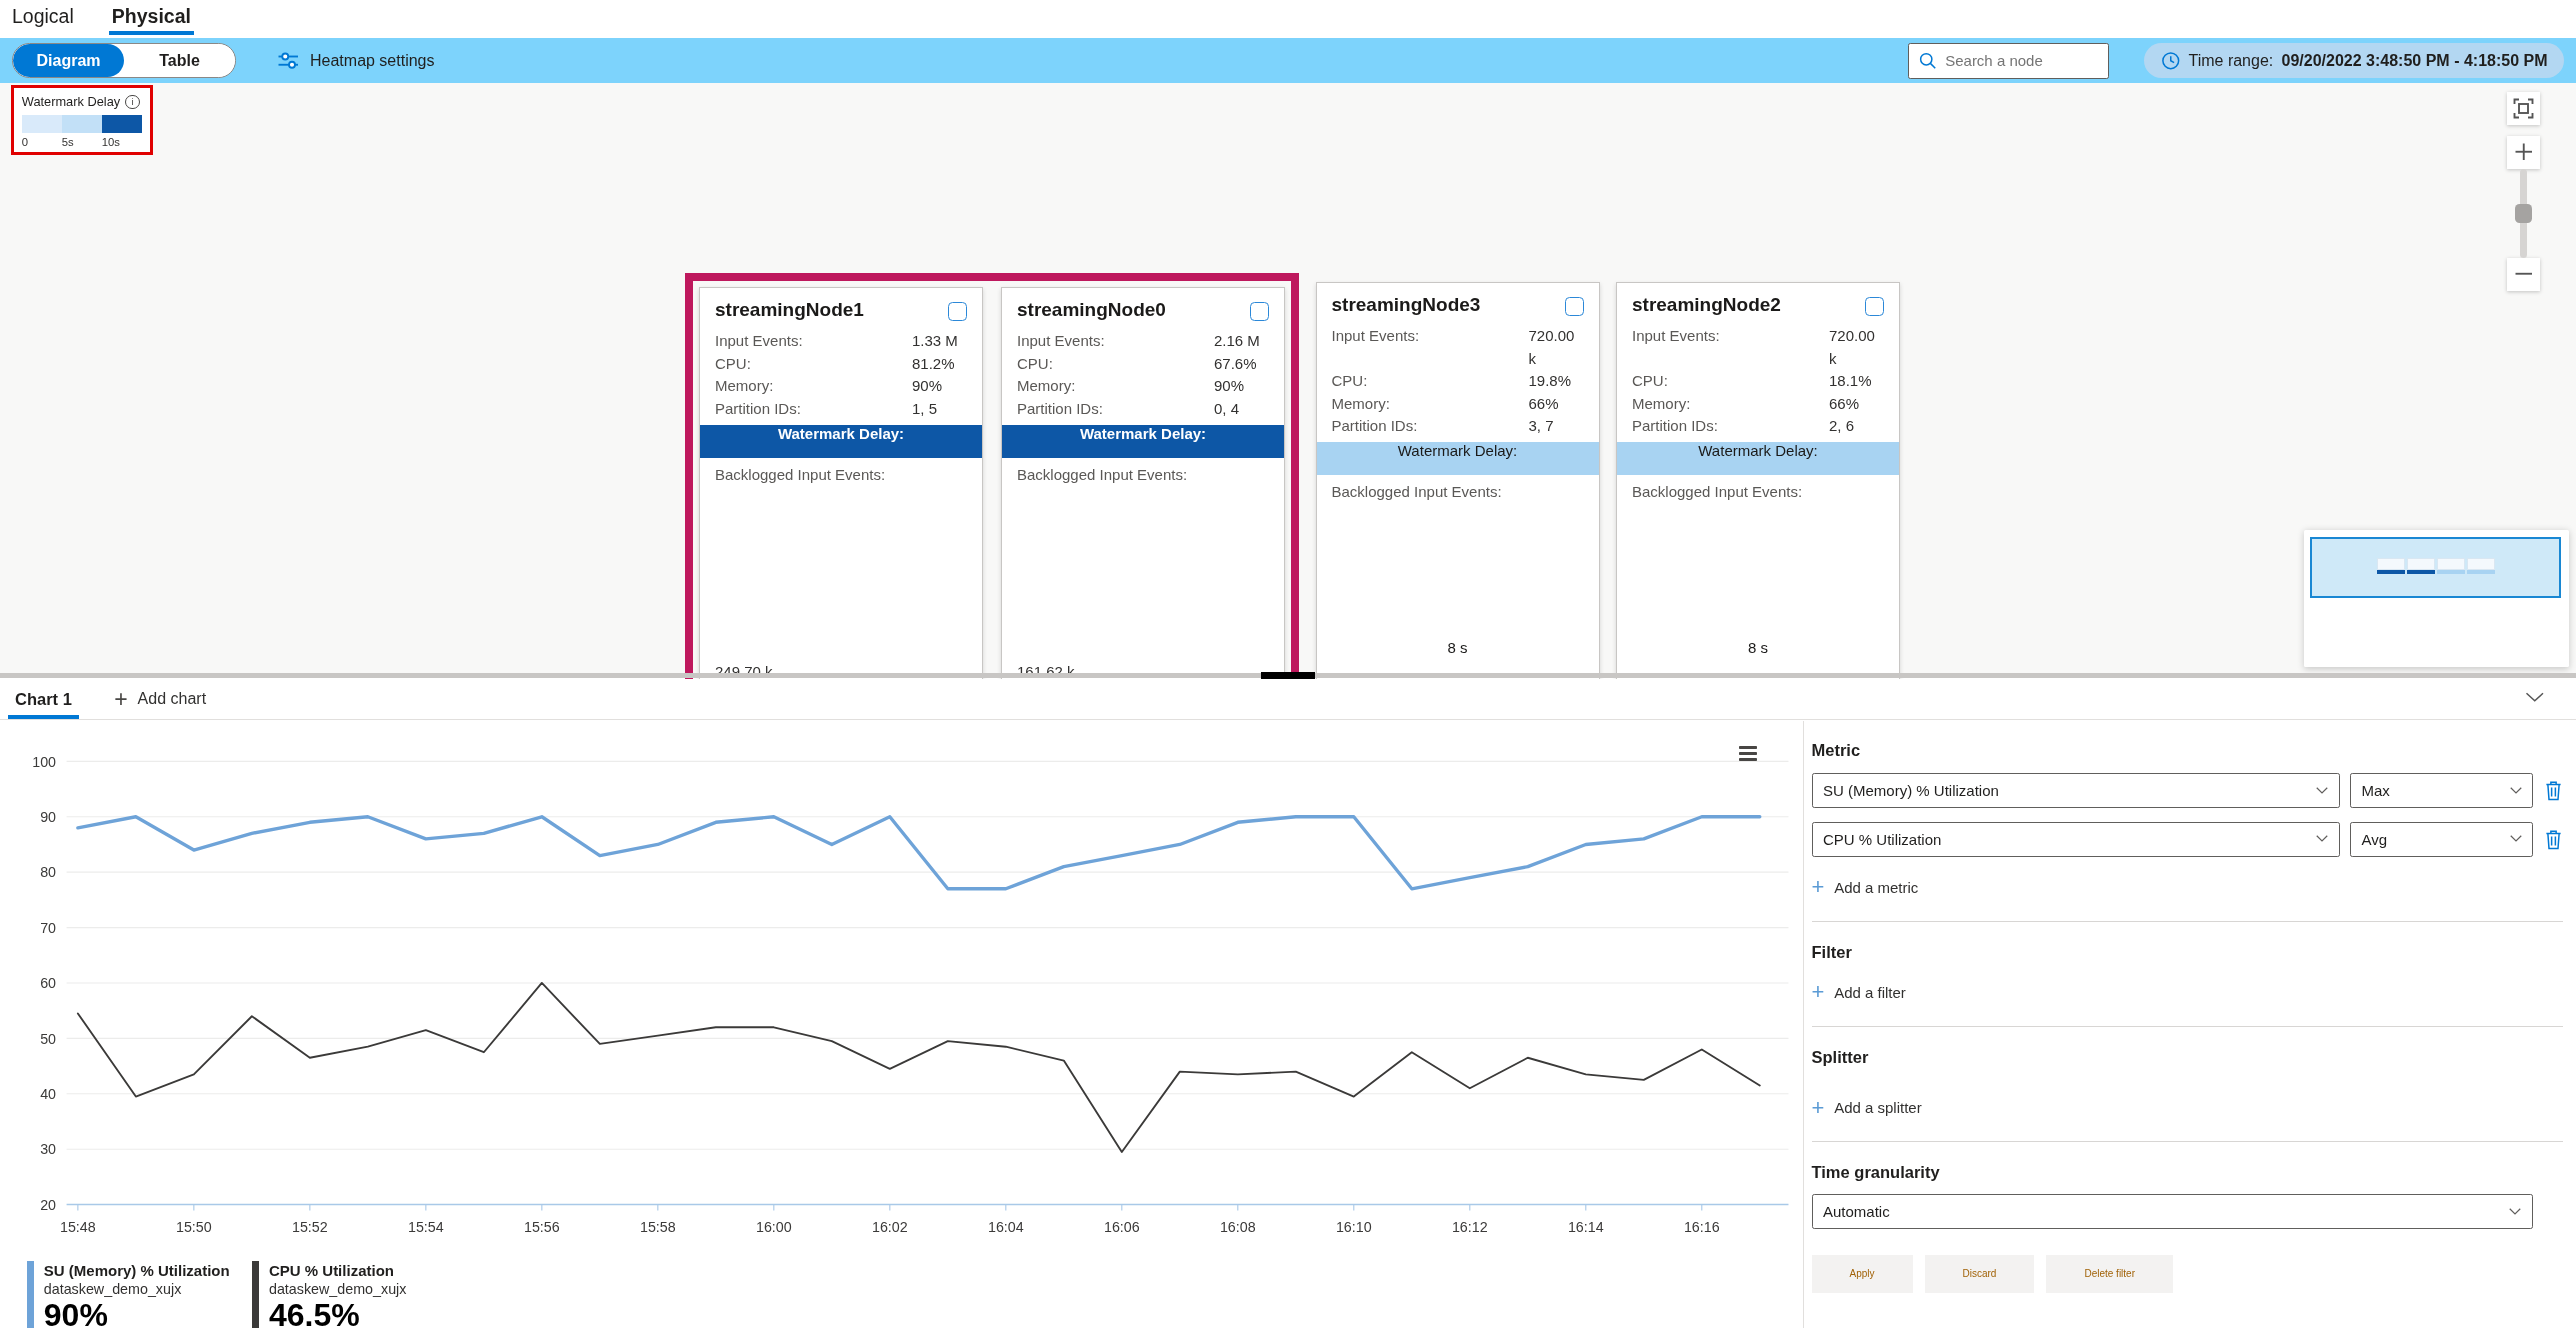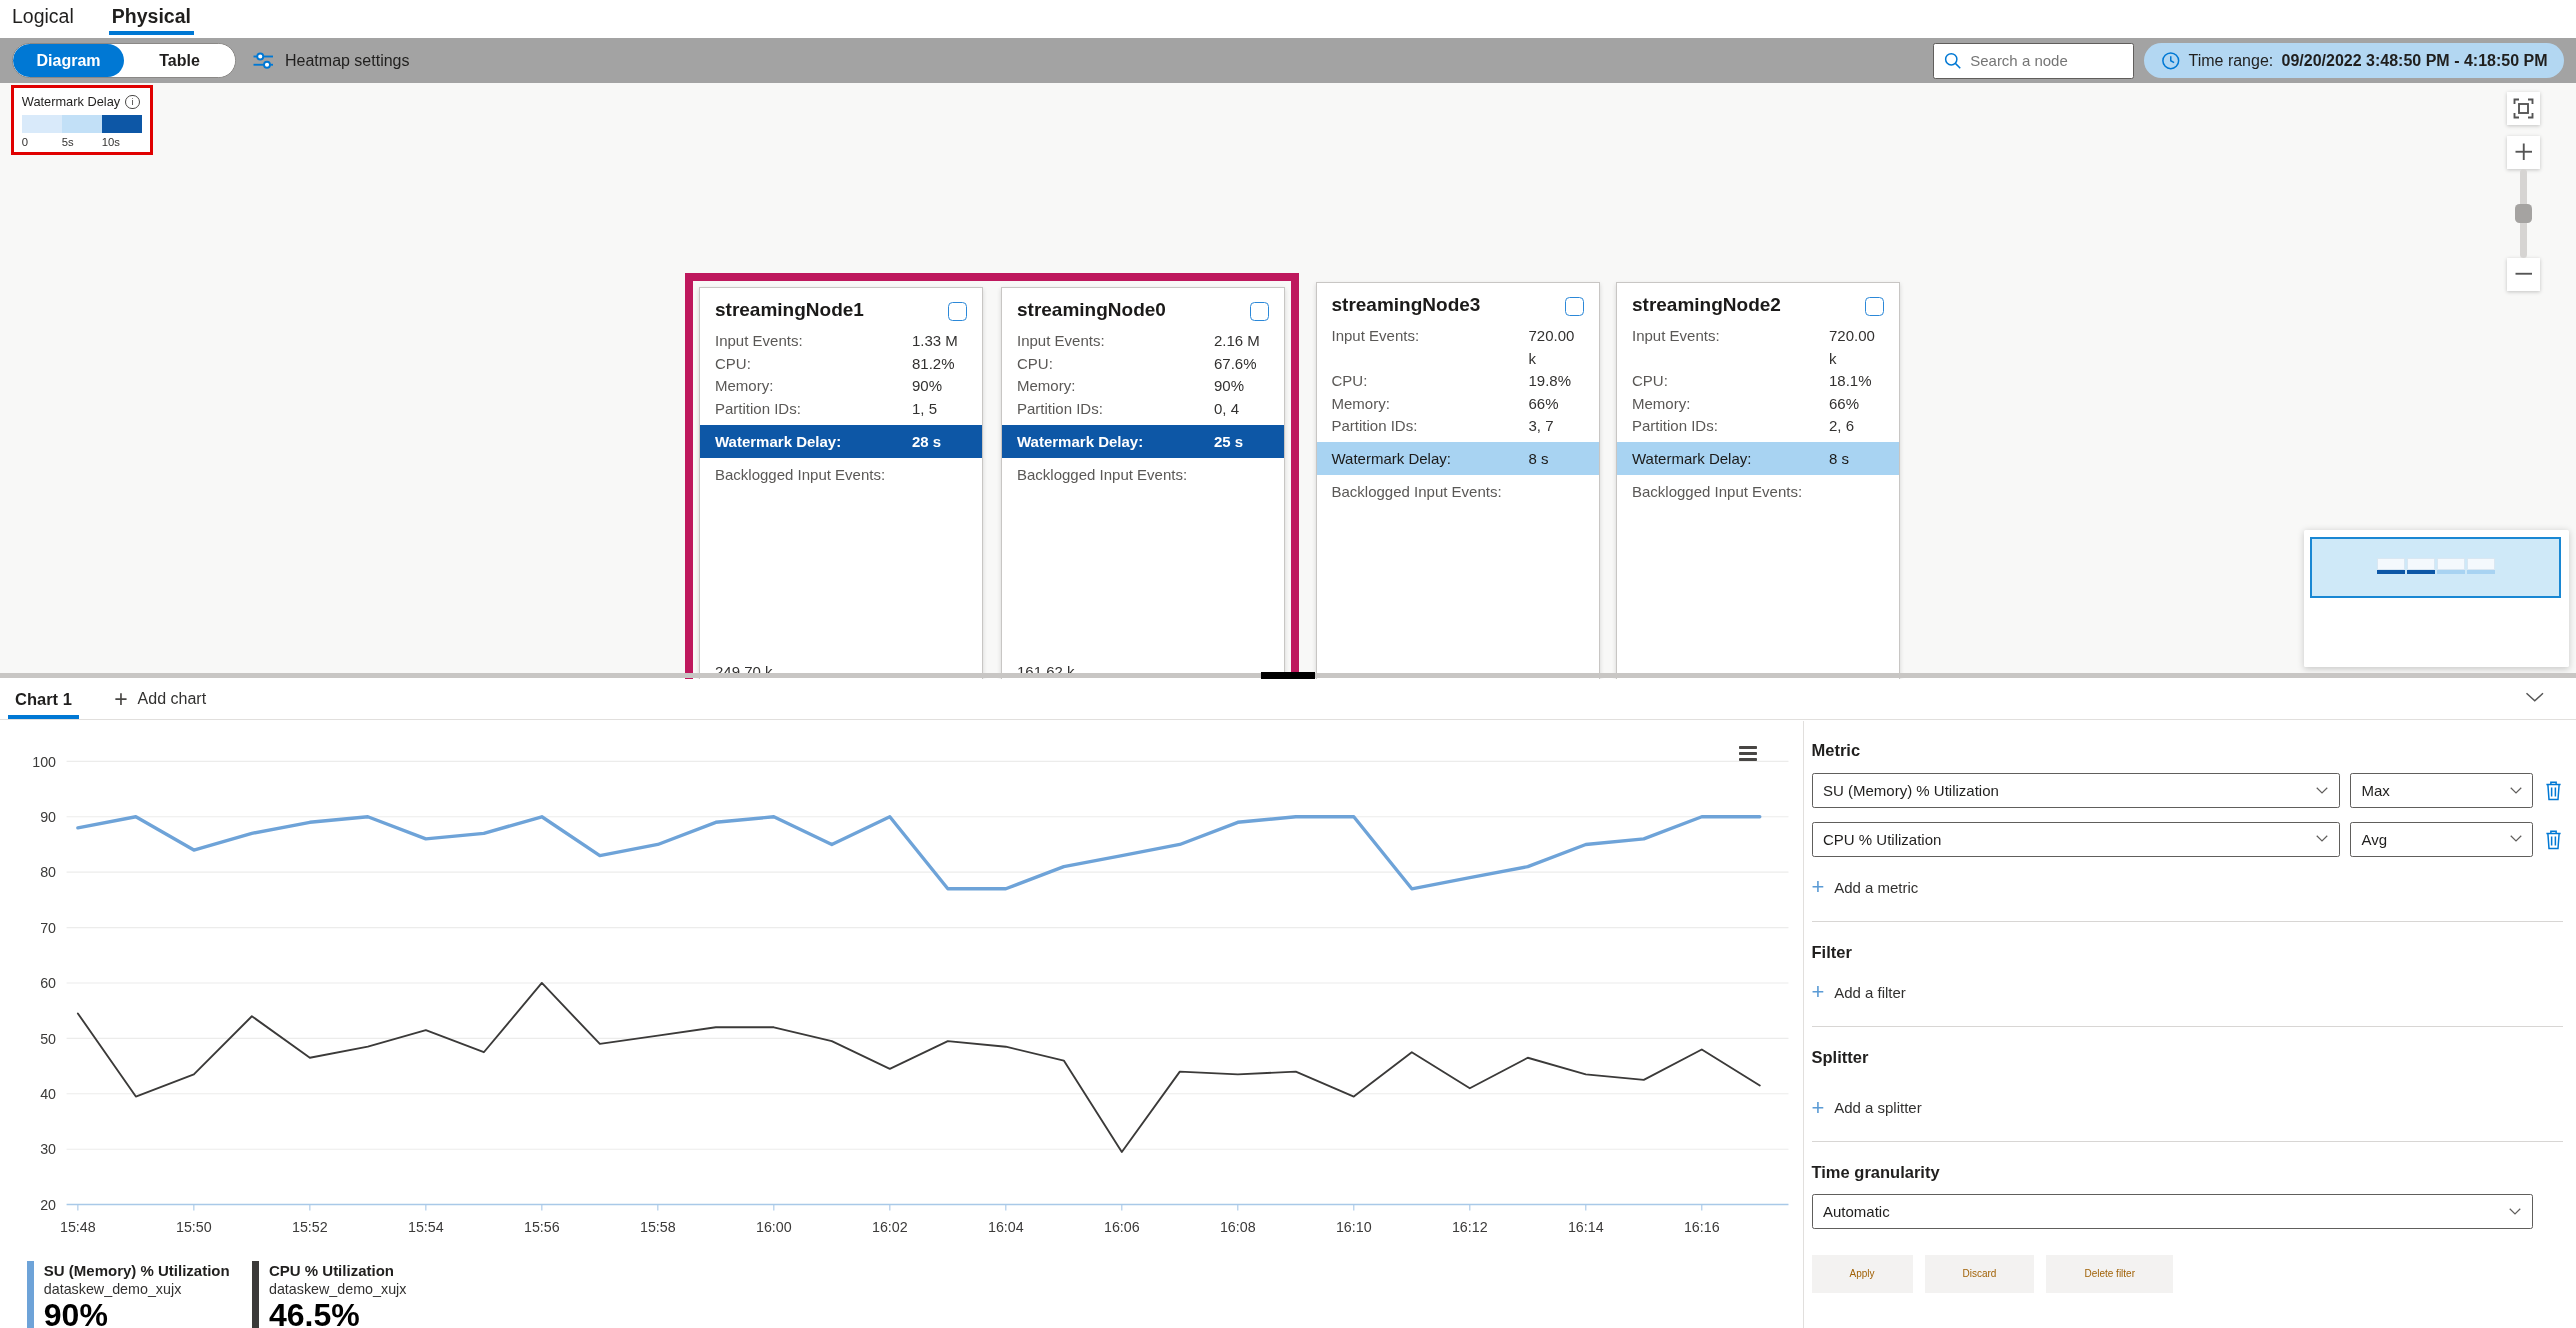--- a/index.html
+++ b/index.html
@@ -8,22 +8,22 @@
   svg{display:block}
 
   
   .tabsrow{position:absolute;top:0;left:0;right:0;height:38px;background:#fff;
            display:flex;align-items:flex-start;padding-left:10.5px;gap:35px;}
   .tab{font-size:19.5px;color:#201f1e;position:relative;padding:4.5px 1.5px 7.5px;cursor:pointer;}
   .tab.active{font-weight:bold;}
   .tab .underline{position:absolute;left:-1.5px;right:-1.5px;bottom:0;height:3.8px;background:#0078d4;}
 
   
-  .toolbar{position:absolute;top:38px;left:0;right:0;height:45px;background:#a3a3a3;
-           display:flex;align-items:center;padding:0 12px;gap:10px;}
+  .toolbar{position:absolute;top:38px;left:0;right:0;height:45px;background:#7dd3fc;
+           display:flex;align-items:center;padding:0 12px;gap:35px;}
   .seg{display:flex;border:0.8px solid #8a8886;border-radius:17.3px;height:33px;background:#fff;overflow:hidden;}
   .seg-btn{width:111px;font-size:16px;border:none;background:#fff;color:#201f1e;
            border-radius:17.3px;font-family:inherit;cursor:pointer;font-weight:bold;}
   .seg-btn.sel{background:#0078d4;color:#fff;font-weight:bold;}
   .heatmap-btn{display:flex;align-items:center;gap:10.5px;background:none;border:none;
                font-size:16px;color:#201f1e;font-family:inherit;cursor:pointer;}
   .spacer{flex:1}
   .searchbox{position:relative;width:201px;height:36px;}
   .searchbox input{width:100%;height:100%;box-sizing:border-box;border:0.8px solid #605e5c;border-radius:2.3px;
                    padding:0 9px 0 36px;font-size:15px;font-family:inherit;color:#201f1e;outline:none;}
@@ -50,21 +50,21 @@
   .node-card{width:284px;background:#fff;border:0.8px solid #c8c6c4;box-shadow:0 1.5px 4.5px rgba(0,0,0,.14);
              box-sizing:border-box;padding-bottom:4.5px;cursor:pointer;}
   .nodes-row > .node-card{margin-top:9px;margin-left:16.5px;}
   .node-head{display:flex;justify-content:space-between;align-items:flex-start;padding:11.3px 15px 9px;}
   .node-title{font-size:19px;font-weight:bold;color:#1b1a19;}
   .node-checkbox{width:19px;height:19px;border:1.9px solid #2b88d8;border-radius:4.5px;background:#fff;
                  box-sizing:border-box;margin-top:2.3px;}
   .node-row{display:flex;padding:0 15px;font-size:15px;line-height:22.5px;}
   .node-row .lbl{flex:0 0 197px;color:#5a5856;}
   .node-row .val{color:#323130;}
-  .wm-row{display:flex;align-items:center;height:33px;padding:0 15px;font-size:15px;margin-top:4.5px;}
+  .wm-row{display:flex;align-items:center;height:33px;padding:0 4px;font-size:15px;margin-top:4.5px;flex-direction:column;}
   .wm-row .lbl{flex:0 0 197px;}
   .wm-row.high{background:#0d57a6;color:#fff;font-weight:bold;}
   .wm-row.low{background:#a8d3f2;color:#1b1a19;}
   .node-row.bl{line-height:33px;flex-direction:column;}
 
   .zoomctl{position:absolute;right:36px;top:9px;display:flex;flex-direction:column;align-items:center;}
   .zbtn{width:33px;height:33px;background:#fff;border:none;box-shadow:0 0.8px 3.8px rgba(0,0,0,.22);
         display:flex;align-items:center;justify-content:center;padding:0;cursor:pointer;}
   .zbtn.fit{margin-bottom:10.5px;}
   .ztrack{width:7.5px;height:89px;background:#d6d4d2;border-radius:3.8px;position:relative;}

